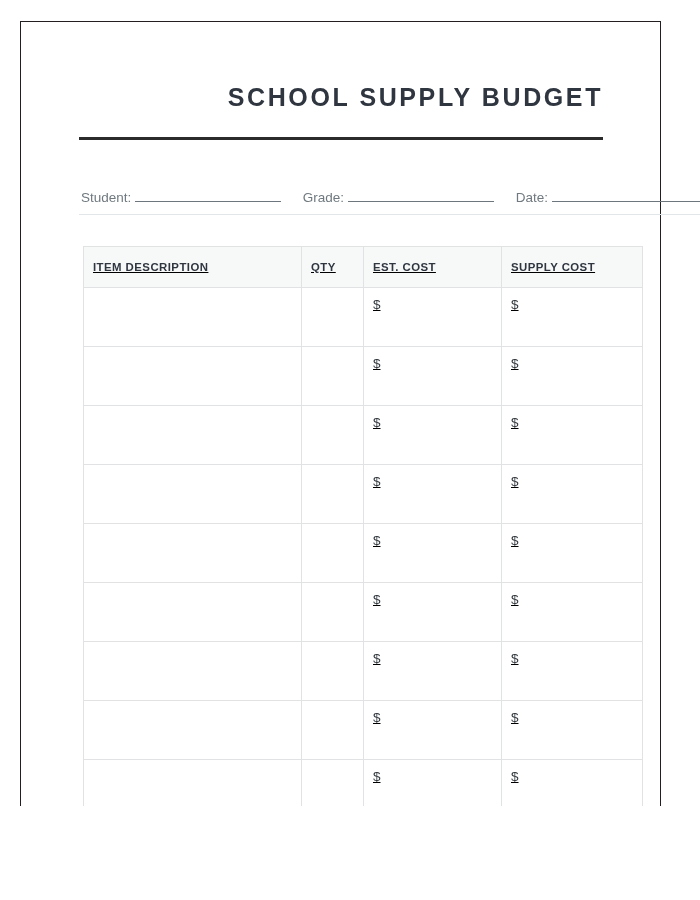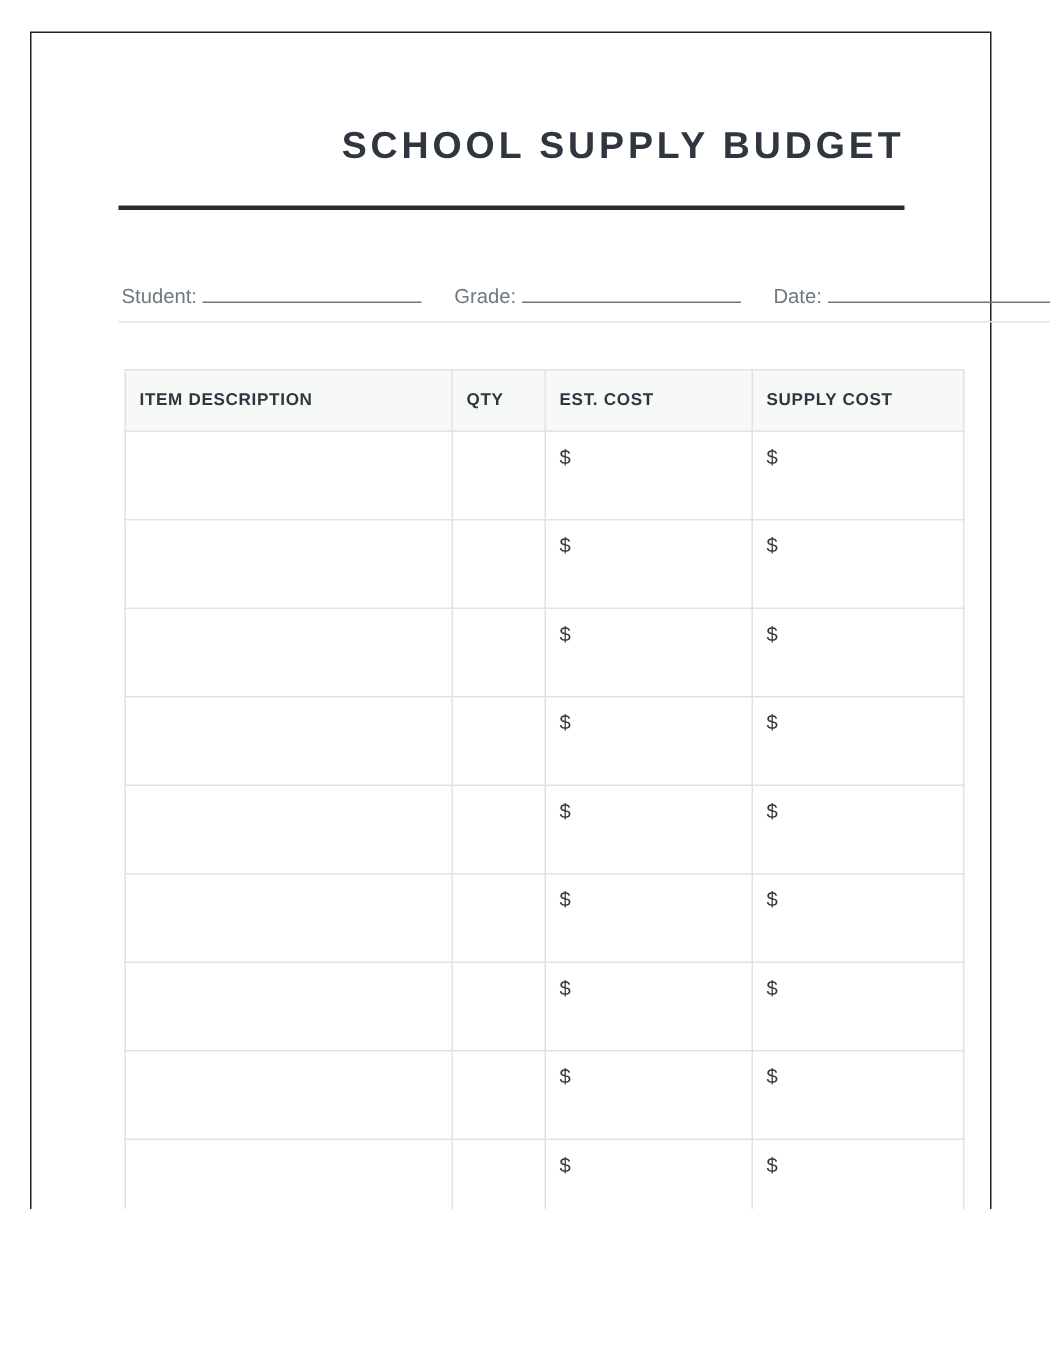--- a/index.html
+++ b/index.html
@@ -100,20 +100,21 @@
   }
 
   
   .budget-table {
     position: absolute;
     left: 62px;
     top: 224px;
     width: 519px;
     border-collapse: collapse;
     table-layout: fixed;
+    text-decoration: underline;
   }
   .budget-table th,
   .budget-table td {
     border: 1px solid #e0e2e4;
     padding: 0;
     vertical-align: top;
   }
   .budget-table thead th {
     background: #f7f8f8;
     height: 40px;

